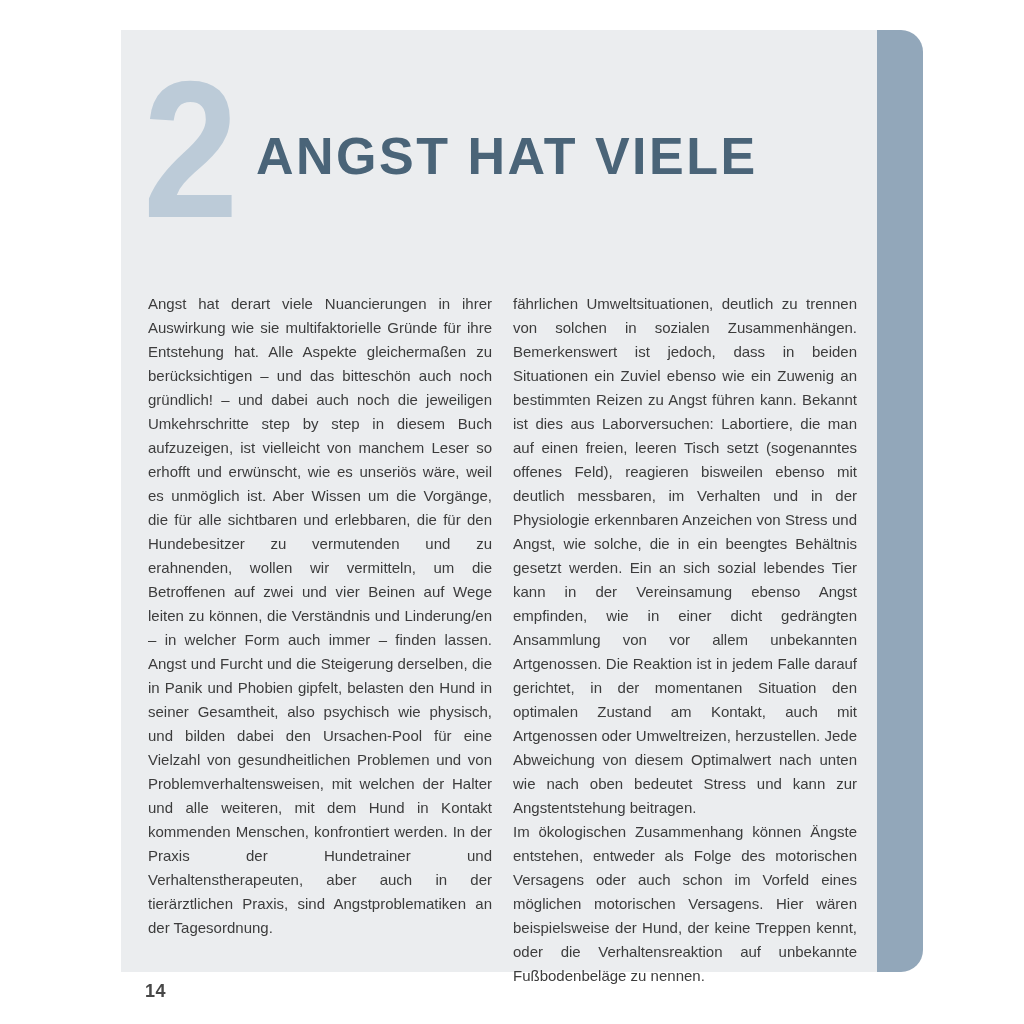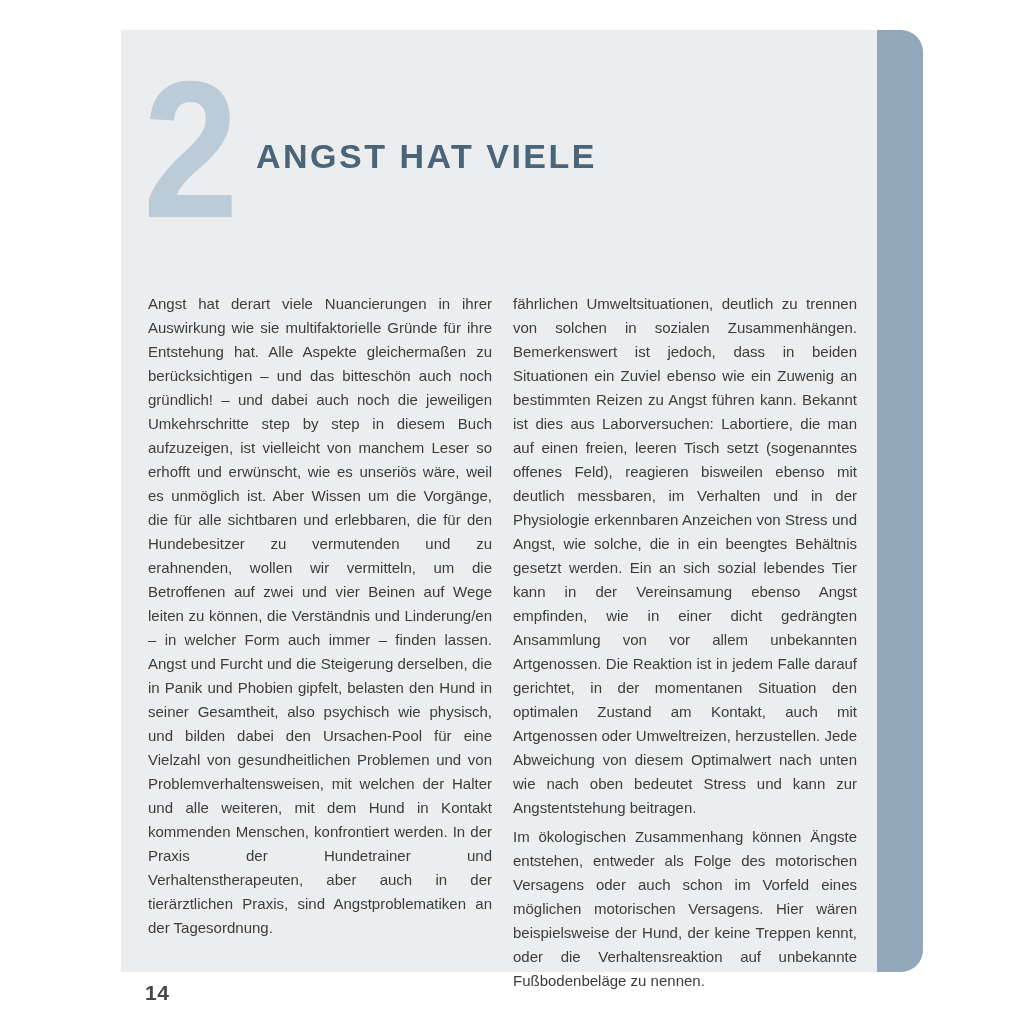--- a/index.html
+++ b/index.html
@@ -41,21 +41,21 @@
     font-weight: bold;
     color: #bccbd8;
     letter-spacing: -4px;
     transform: scaleX(0.88);
     transform-origin: left top;
   }
   .chapter-title {
     position: absolute;
     left: 135px;
     top: 102px;
-    font-size: 34px;
+    font-size: 52px;
     line-height: 49px;
     font-weight: bold;
     letter-spacing: 2.5px;
     color: #4a6478;
   }
   .columns {
     position: absolute;
     left: 27px;
     top: 262px;
     width: 709px;
@@ -68,26 +68,26 @@
   }
   .col p {
     font-size: 15px;
     line-height: 24px;
     text-align: justify;
     color: #3c3c3c;
     hyphens: auto;
     -webkit-hyphens: auto;
   }
   .col-left p:first-child { margin-bottom: 28px; }
-  .col-right p:first-child { margin-bottom: 5px; }
+  .col-right p:first-child { }
   .page-number {
     position: absolute;
     left: 145px;
     top: 981px;
-    font-size: 21px;
+    font-size: 18px;
     font-weight: bold;
     color: #474747;
     letter-spacing: 0.5px;
   }
 </style>
 </head>
 <body>
 
 <div class="page">
 

